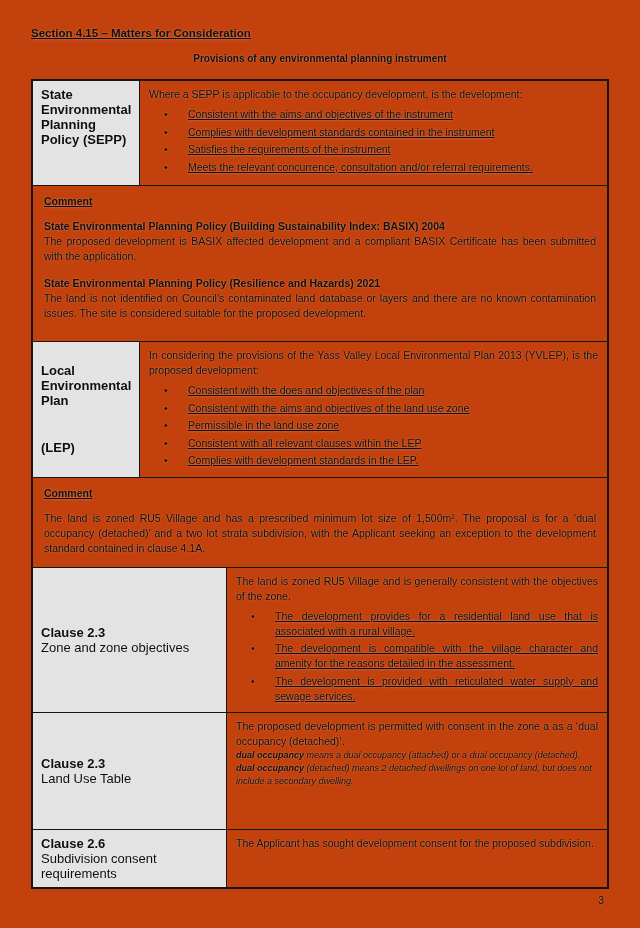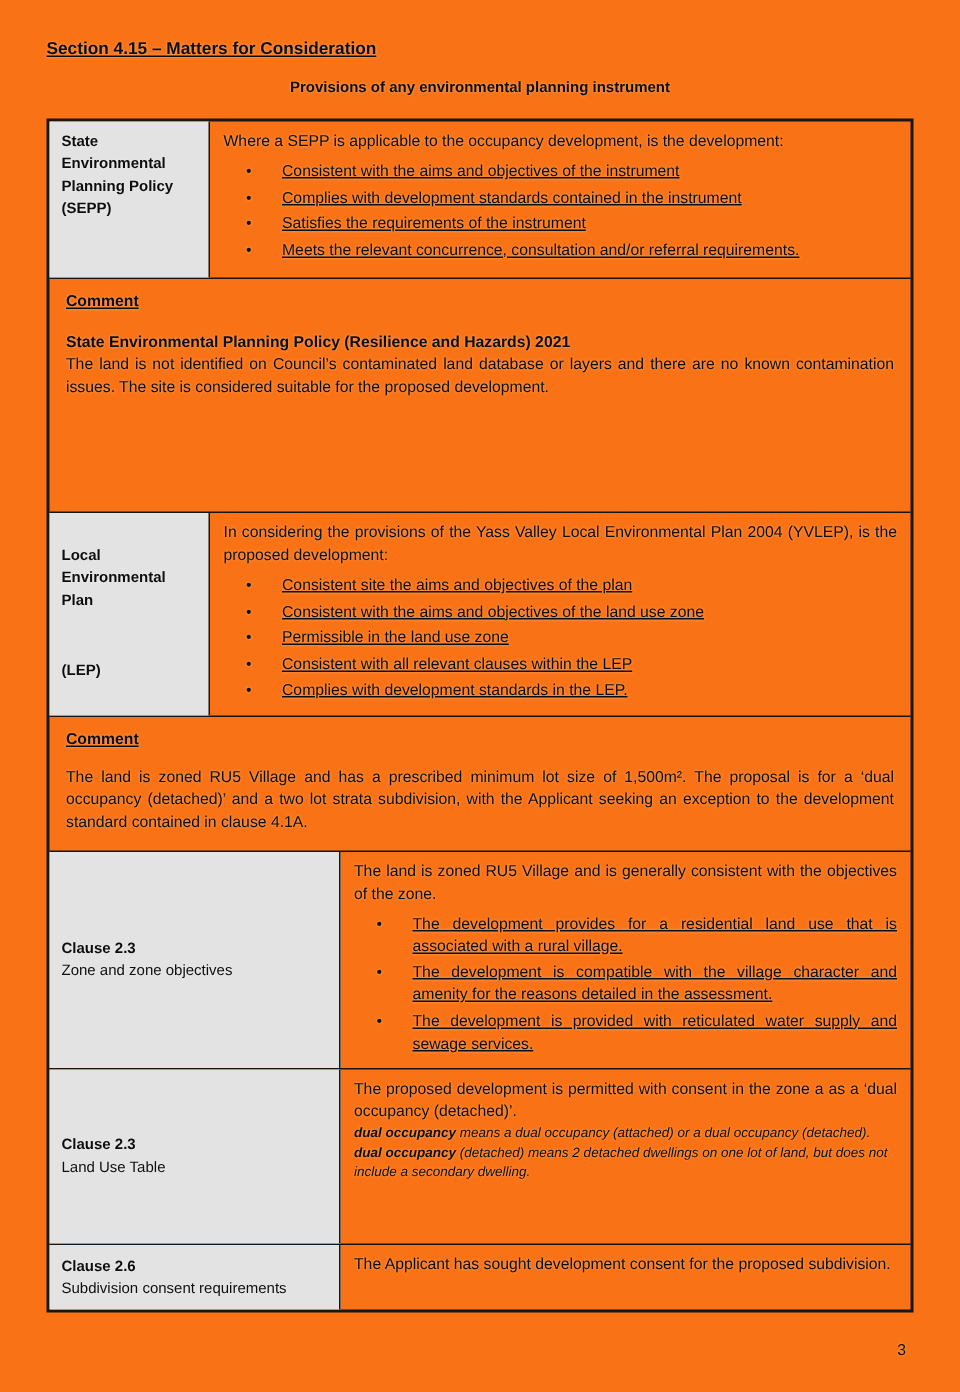--- a/index.html
+++ b/index.html
@@ -1,19 +1,19 @@
 <!DOCTYPE html>
 <html><head>
 <meta charset="utf-8">
 <style>
   html,body{margin:0;padding:0;background:#7f7f7f;}
   .page{
     position:relative;
     width:640px;height:928px;
-    background:#f97316;
+    background:#c2410c;
     font-family:"Liberation Sans", sans-serif;
     color:#0e0e0e;
     overflow:hidden;
     text-shadow:0 0 2px rgba(255,255,255,0.40);
   }
   .content{position:absolute;left:31px;top:26px;width:578px;}
   .section-title{
     font-size:11.5px;font-weight:bold;text-decoration:underline;
     margin:0 0 12px 0;line-height:14px;
   }
@@ -21,21 +21,21 @@
 
   .doc-table{border:2px solid #161616;}
   .row{display:flex;box-sizing:border-box;}
   .row + .row{border-top:1.5px solid #161616;}
 
   .cell-left{
     background:#e3e3e3;
     border-right:1.5px solid #161616;
     box-sizing:border-box;
     padding:6px 8px;
-    font-size:10px;font-weight:bold;line-height:15px;
+    font-size:13px;font-weight:bold;line-height:15px;
     flex:0 0 auto;
   }
   .cell-left.narrow{width:107px;}
   .cell-left.wide{width:194px;display:flex;flex-direction:column;justify-content:center;}
   .cell-left.center{display:flex;flex-direction:column;justify-content:center;gap:20px;}
   .cell-left .sub-label{font-weight:normal;}
   .lep-gap{margin-top:12px;}
 
   .cell-right{
     flex:1 1 auto;box-sizing:border-box;
@@ -100,33 +100,35 @@
             <li>Consistent with the aims and objectives of the instrument</li>
             <li>Complies with development standards contained in the instrument</li>
             <li>Satisfies the requirements of the instrument</li>
             <li>Meets the relevant concurrence, consultation and/or referral requirements.</li>
           </ul>
         </div>
       </div>
 
       <div class="row comment-row row-comment1">
         <p class="comment-heading">Comment</p>
+        <p class="comment-title">State Environmental Planning Policy (Building Sustainability Index: BASIX) 2004</p>
+        <p class="comment-body">The proposed development is BASIX affected development and a compliant BASIX Certificate has been submitted with the application.</p>
         <p class="comment-title comment-spacer">State Environmental Planning Policy (Resilience and Hazards) 2021</p>
         <p class="comment-body">The land is not identified on Council’s contaminated land database or layers and there are no known contamination issues. The site is considered suitable for the proposed development.</p>
       </div>
 
       <div class="row row-lep">
         <div class="cell-left narrow center">
           <div>Local Environmental Plan</div>
           <div class="lep-gap">(LEP)</div>
         </div>
         <div class="cell-right">
-          <p>In considering the provisions of the Yass Valley Local Environmental Plan 2004 (YVLEP), is the proposed development:</p>
+          <p>In considering the provisions of the Yass Valley Local Environmental Plan 2013 (YVLEP), is the proposed development:</p>
           <ul class="bullets">
-            <li>Consistent site the aims and objectives of the plan</li>
+            <li>Consistent with the does and objectives of the plan</li>
             <li>Consistent with the aims and objectives of the land use zone</li>
             <li>Permissible in the land use zone</li>
             <li>Consistent with all relevant clauses within the LEP</li>
             <li>Complies with development standards in the LEP.</li>
           </ul>
         </div>
       </div>
 
       <div class="row comment-row row-comment2">
         <p class="comment-heading">Comment</p>

